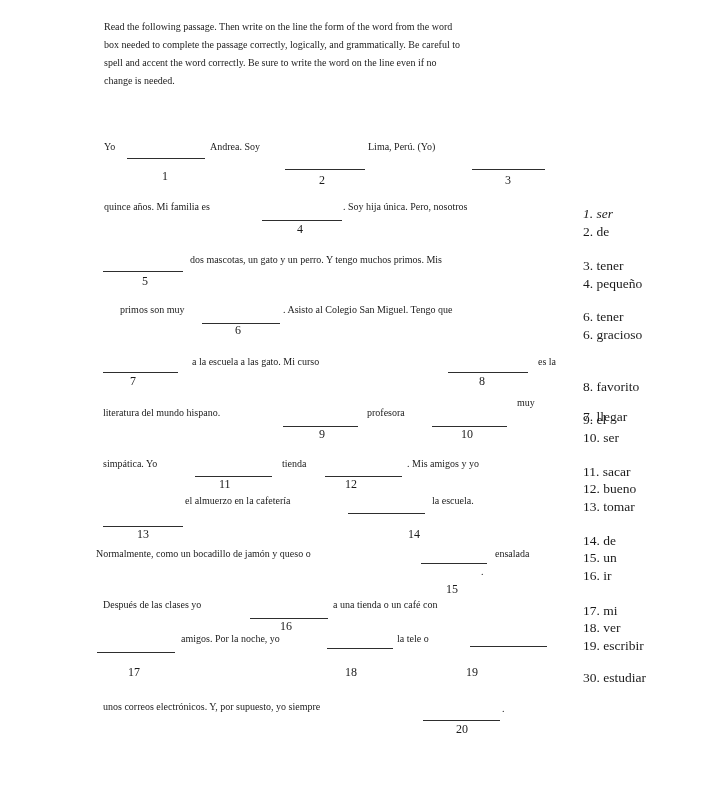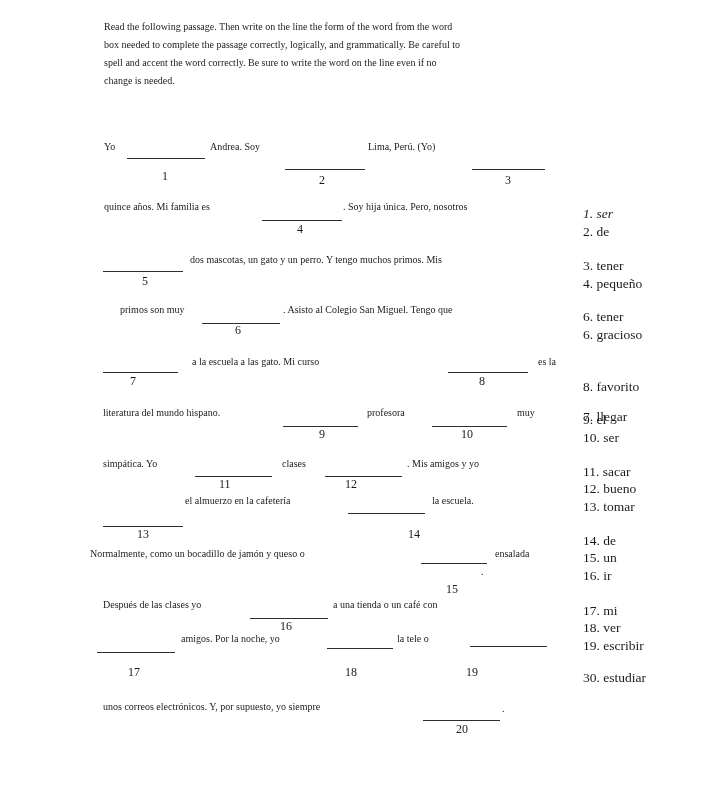--- a/index.html
+++ b/index.html
@@ -76,40 +76,40 @@
   <div class="t" style="left:192px;top:356px;">a la escuela a las gato. Mi curso</div>
   <div class="bl" style="left:448px;top:372px;width:80px;"></div>
   <div class="t" style="left:538px;top:356px;">es la</div>
   <div class="n" style="left:130px;top:375px;">7</div>
   <div class="n" style="left:479px;top:375px;">8</div>
 
   <div class="t" style="left:103px;top:407px;">literatura del mundo hispano.</div>
   <div class="bl" style="left:283px;top:426px;width:75px;"></div>
   <div class="t" style="left:367px;top:407px;">profesora</div>
   <div class="bl" style="left:432px;top:426px;width:75px;"></div>
-  <div class="t" style="left:517px;top:407px;">muy</div>
+  <div class="t" style="left:517px;top:397px;">muy</div>
   <div class="n" style="left:319px;top:428px;">9</div>
   <div class="n" style="left:461px;top:428px;">10</div>
 
   <div class="t" style="left:103px;top:458px;">simpática. Yo</div>
   <div class="bl" style="left:195px;top:476px;width:77px;"></div>
-  <div class="t" style="left:282px;top:458px;">clases</div>
+  <div class="t" style="left:282px;top:458px;">tienda</div>
   <div class="bl" style="left:325px;top:476px;width:77px;"></div>
   <div class="t" style="left:407px;top:458px;">. Mis amigos y yo</div>
   <div class="n" style="left:219px;top:478px;">11</div>
   <div class="n" style="left:345px;top:478px;">12</div>
 
   <div class="t" style="left:185px;top:495px;">el almuerzo en la cafetería</div>
   <div class="bl" style="left:348px;top:513px;width:77px;"></div>
   <div class="t" style="left:432px;top:495px;">la escuela.</div>
   <div class="bl" style="left:103px;top:526px;width:80px;"></div>
   <div class="n" style="left:137px;top:528px;">13</div>
   <div class="n" style="left:408px;top:528px;">14</div>
 
-  <div class="t" style="left:90px;top:548px;text-align:right;">Normalmente, como un bocadillo de jamón y queso o</div>
+  <div class="t" style="left:96px;top:548px;text-align:right;">Normalmente, como un bocadillo de jamón y queso o</div>
   <div class="bl" style="left:421px;top:563px;width:66px;"></div>
   <div class="t" style="left:495px;top:548px;">ensalada</div>
   <div class="n" style="left:446px;top:568px;margin-top:15px;">15</div>
   <div class="t" style="left:481px;top:566px;">.</div>
 
   <div class="t" style="left:103px;top:599px;">Después de las clases yo</div>
   <div class="bl" style="left:250px;top:618px;width:78px;"></div>
   <div class="t" style="left:333px;top:599px;">a una tienda o un café con</div>
   <div class="n" style="left:280px;top:620px;">16</div>
 

